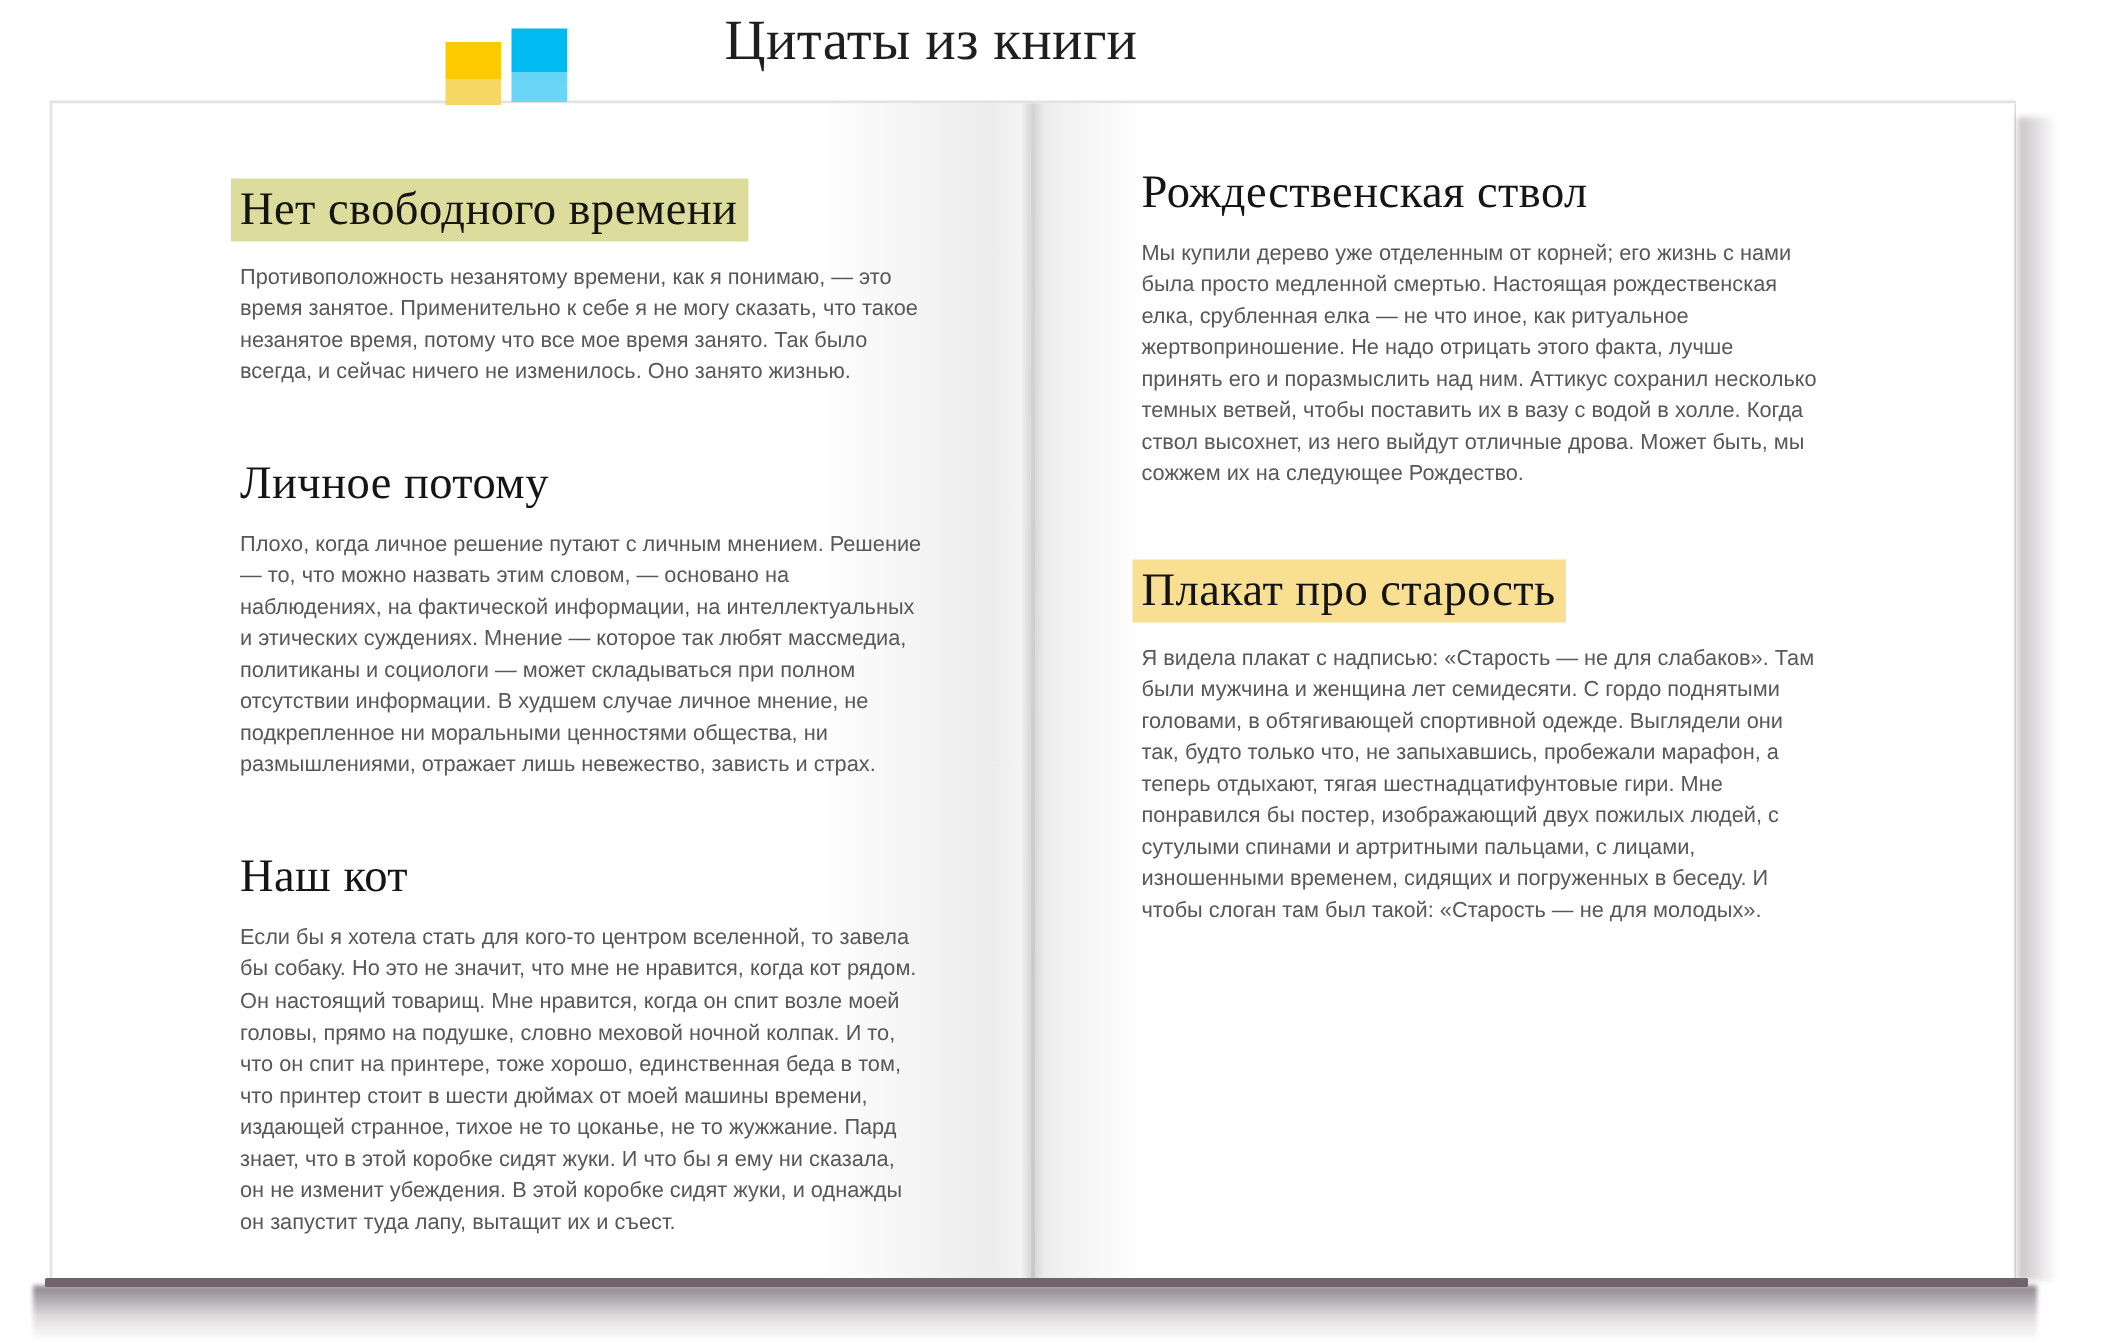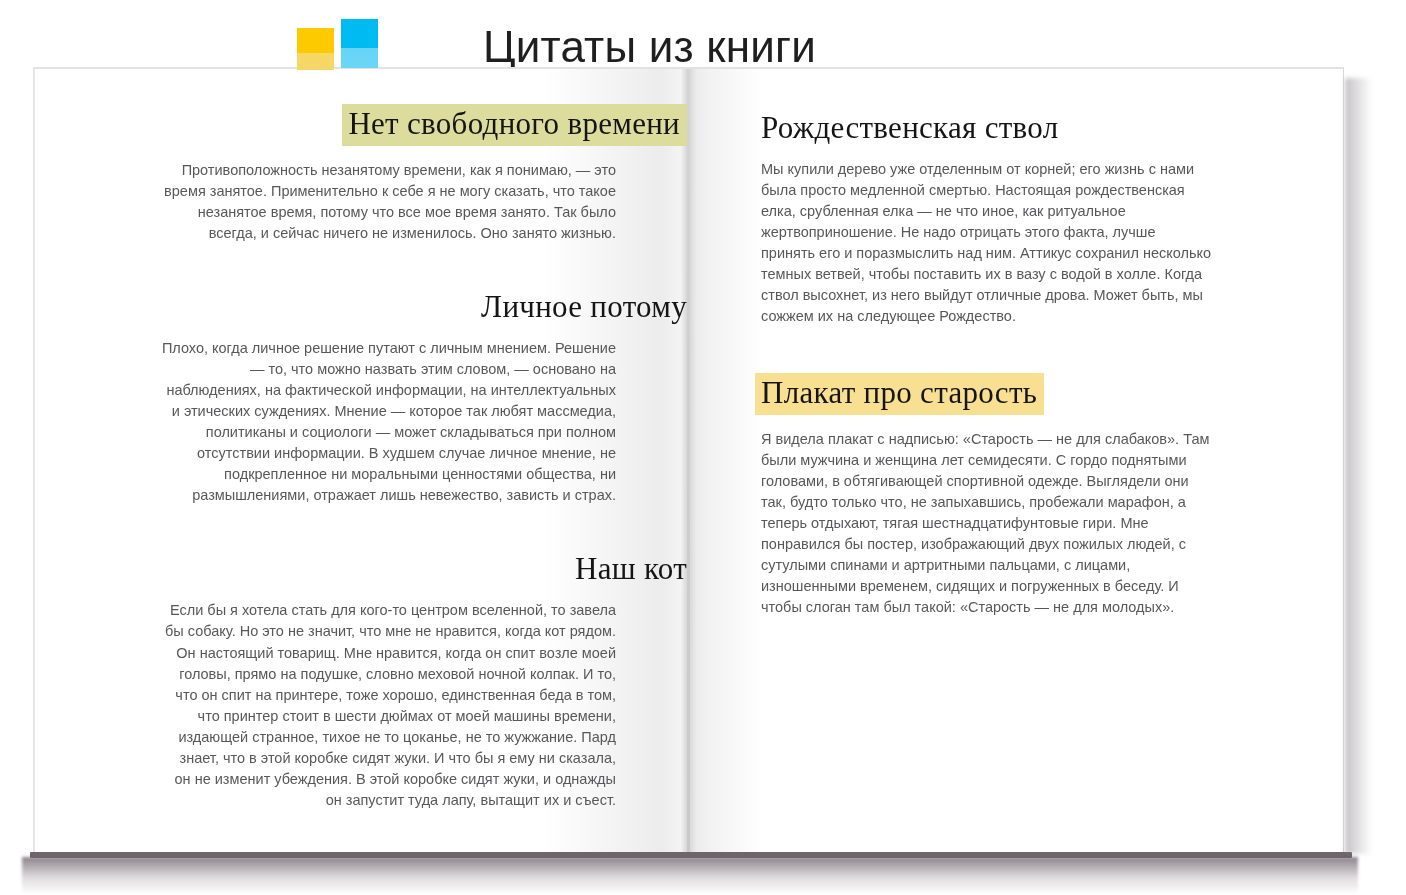--- a/index.html
+++ b/index.html
@@ -3,45 +3,44 @@
 <meta charset="utf-8">
 <style>
   html,body{margin:0;padding:0;}
   body{
     width:1406px;height:895px;position:relative;overflow:hidden;
     background:#ffffff;
     font-family:"Liberation Sans",sans-serif;
   }
   
   .slide-title{
-    position:absolute;top:22px;left:483px;
-    font-size:44px;color:#1f1f1f;letter-spacing:0.2px;
-    font-family:Liberation Sans, sans-serif;
+    position:absolute;top:5px;left:483px;
+    font-size:38px;color:#1f1f1f;letter-spacing:0.2px;
+    font-family:Liberation Serif, serif;
   }
   .logo{position:absolute;top:0;left:0;z-index:5;}
   .logo-sq{position:absolute;}
   .logo-yellow{left:297px;top:28px;width:37px;height:42px;
     background:linear-gradient(to bottom,#fdca00 0%,#fdca00 59%,#f8d863 59%,#f5d566 100%);}
   .logo-blue{left:341px;top:19px;width:37px;height:49px;
     background:linear-gradient(to bottom,#00baf2 0%,#00baf2 59%,#66d4f7 59%,#6cd6f8 100%);}
   
   .book{
     position:absolute;left:33px;top:67px;width:1311px;height:786px;
     display:flex;
     border-top:2px solid #e2e2e2;
     box-sizing:border-box;
     background:#fff;
   }
   .page{box-sizing:border-box;height:100%;}
   .page-left{
     width:654px;
     border-left:2px solid #e6e6e6;
-    padding:35px 0 0 125px;
+    padding:50px 0 0 125px;
     background:linear-gradient(to right,#ffffff 0%,#ffffff 78%,#ececec 96%,#f4f4f4 99%,#d7d7d7 100%);
-    text-align:right;
   }
   .spine{width:3px;height:100%;background:linear-gradient(to bottom,#d4d4d4,#c9c9c9);}
   .page-right{
     flex:1;
     border-right:1px solid #dadada;
     padding:42px 0 0 71px;
     background:linear-gradient(to right,#d9d9d9 0%,#ececec 1%,#f2f2f2 3%,#ffffff 11%,#ffffff 100%);
   }
   
   .book-bottom-edge{

